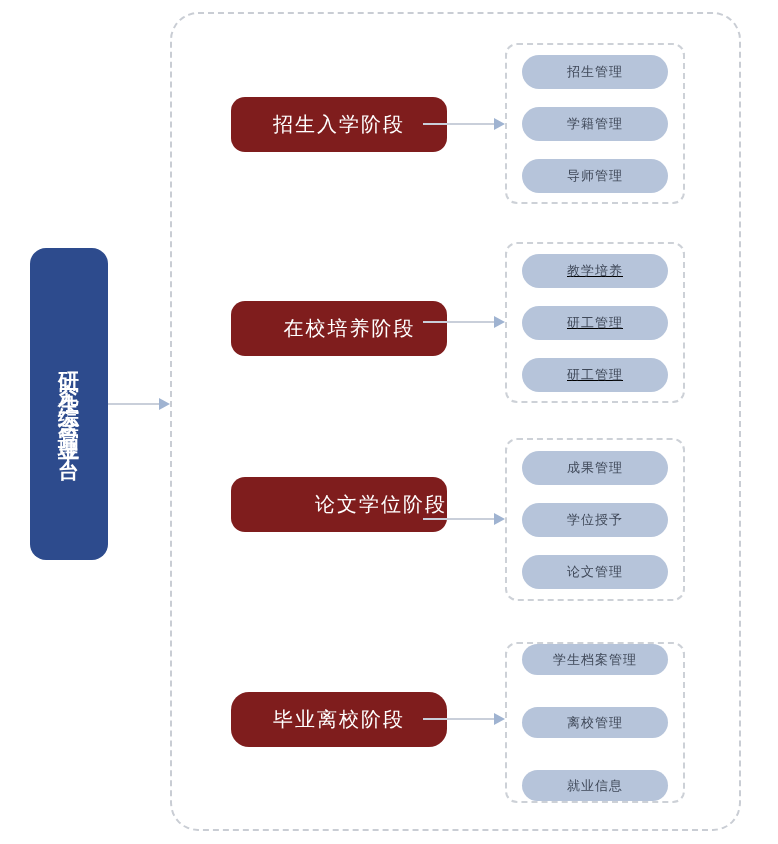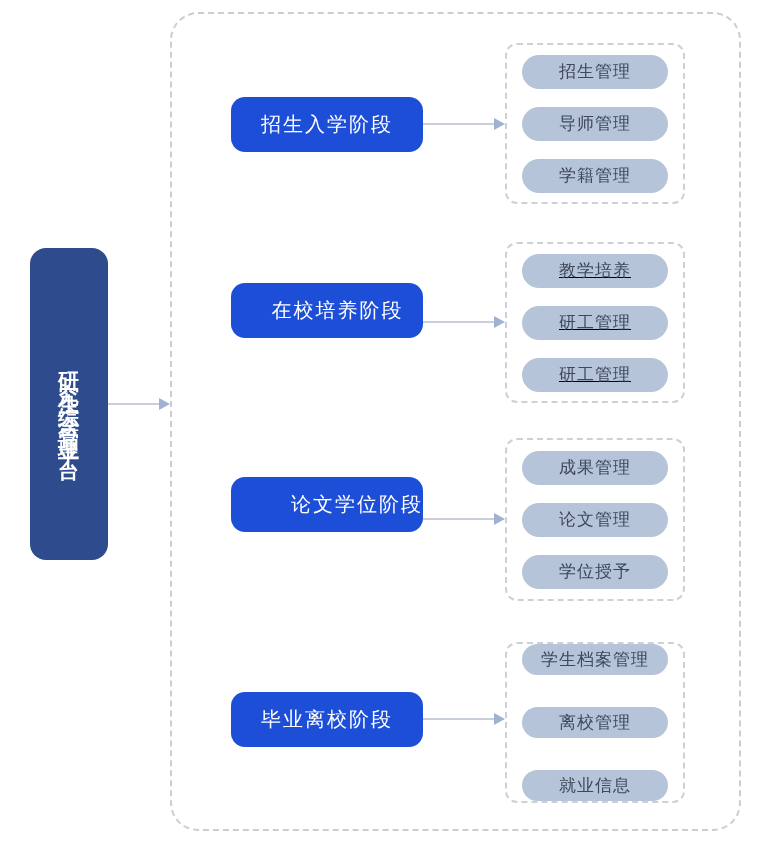--- a/index.html
+++ b/index.html
@@ -40,34 +40,34 @@
     width: 571px; height: 819px;
     border: 2px dashed #c9cdd4;
     border-radius: 28px;
     box-sizing: border-box;
   }
 
   
   .stage-node {
     position: absolute;
     left: 231px;
-    width: 192px; height: 55px;
-    background: #1d4ed8;
+    width: 216px; height: 55px;
+    background: #7f1d1d;
     border-radius: 14px;
     color: #ffffff;
     display: flex; align-items: center; justify-content: center;
     font-size: 20px;
     font-weight: 500;
     letter-spacing: 2px;
     box-sizing: border-box;
   }
   .stage-1 { top: 97px; }
-  .stage-2 { top: 283px; padding-left: 21px; }
+  .stage-2 { top: 301px; padding-left: 21px; }
   .stage-3 { top: 477px; justify-content: flex-end; }
-  .stage-4 { top: 692px; }
+  .stage-4 { top: 692px; border-radius: 18px; }
 
   
   .group {
     position: absolute;
     left: 505px;
     width: 180px;
     border: 2px dashed #cdd1d7;
     border-radius: 12px;
     box-sizing: border-box;
     display: flex; flex-direction: column;
@@ -78,21 +78,21 @@
   .group-2 { top: 242px; height: 161px; text-decoration: underline; }
   .group-3 { top: 438px; height: 163px; }
   .group-4 { top: 642px; height: 161px; gap: 32px; }
 
   .pill {
     width: 146px; height: 34px;
     background: #b6c4da;
     border-radius: 17px;
     color: #3f4858;
     display: flex; align-items: center; justify-content: center;
-    font-size: 17px;
+    font-size: 13px;
     font-weight: 500;
     letter-spacing: 1px;
     box-sizing: border-box;
     white-space: nowrap;
   }
 
   
   .arrow {
     position: absolute;
     height: 14px;
@@ -134,22 +134,22 @@
 
   <div class="stage-node stage-1">
     <span>招生入学阶段</span>
   </div>
   <div class="arrow arrow-s1">
     <span class="arrow-line"></span>
     <span class="arrow-head"></span>
   </div>
   <div class="group group-1">
     <div class="pill">招生管理</div>
+    <div class="pill">学籍管理</div>
     <div class="pill">导师管理</div>
-    <div class="pill">学籍管理</div>
   </div>
 
   <div class="stage-node stage-2">
     <span>在校培养阶段</span>
   </div>
   <div class="arrow arrow-s2">
     <span class="arrow-line"></span>
     <span class="arrow-head"></span>
   </div>
   <div class="group group-2">
@@ -160,22 +160,22 @@
 
   <div class="stage-node stage-3">
     <span>论文学位阶段</span>
   </div>
   <div class="arrow arrow-s3">
     <span class="arrow-line"></span>
     <span class="arrow-head"></span>
   </div>
   <div class="group group-3">
     <div class="pill">成果管理</div>
+    <div class="pill">学位授予</div>
     <div class="pill">论文管理</div>
-    <div class="pill">学位授予</div>
   </div>
 
   <div class="stage-node stage-4">
     <span>毕业离校阶段</span>
   </div>
   <div class="arrow arrow-s4">
     <span class="arrow-line"></span>
     <span class="arrow-head"></span>
   </div>
   <div class="group group-4">

